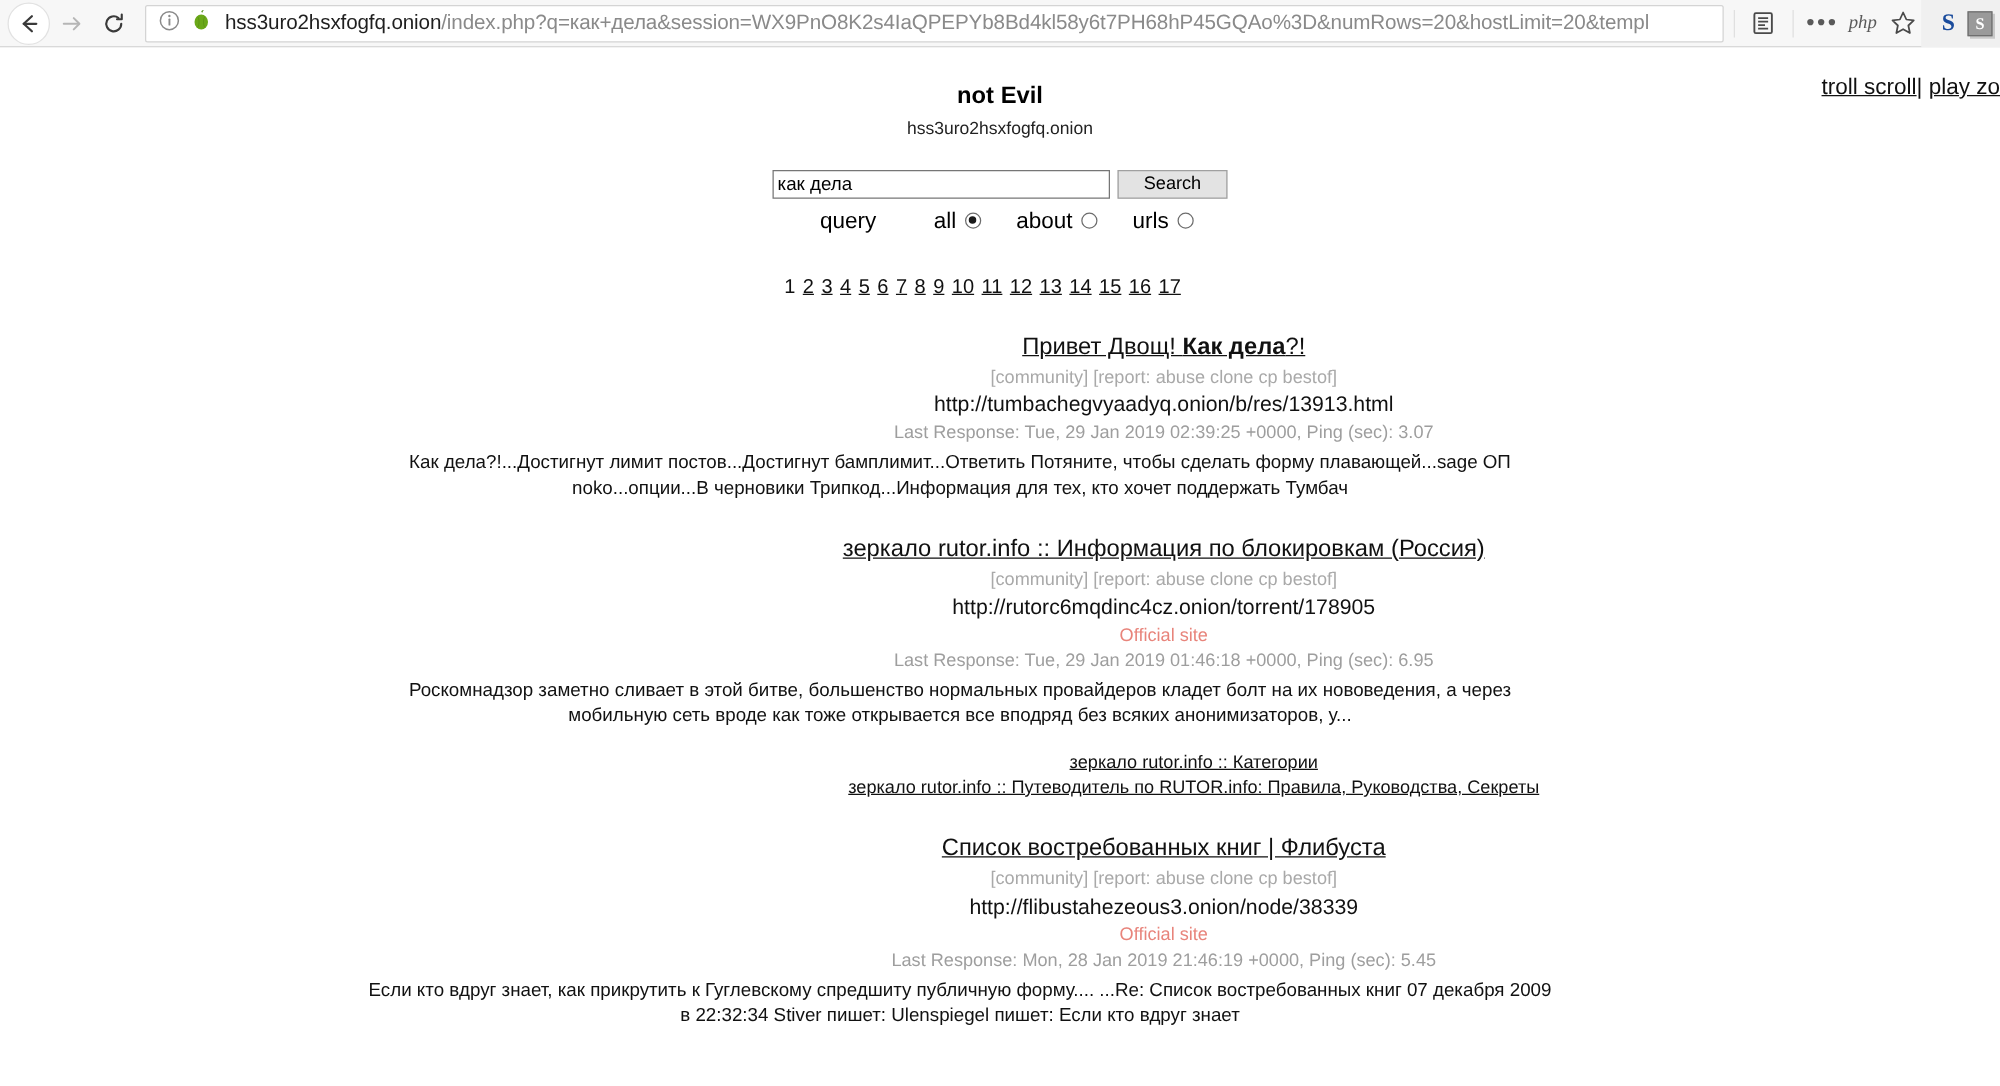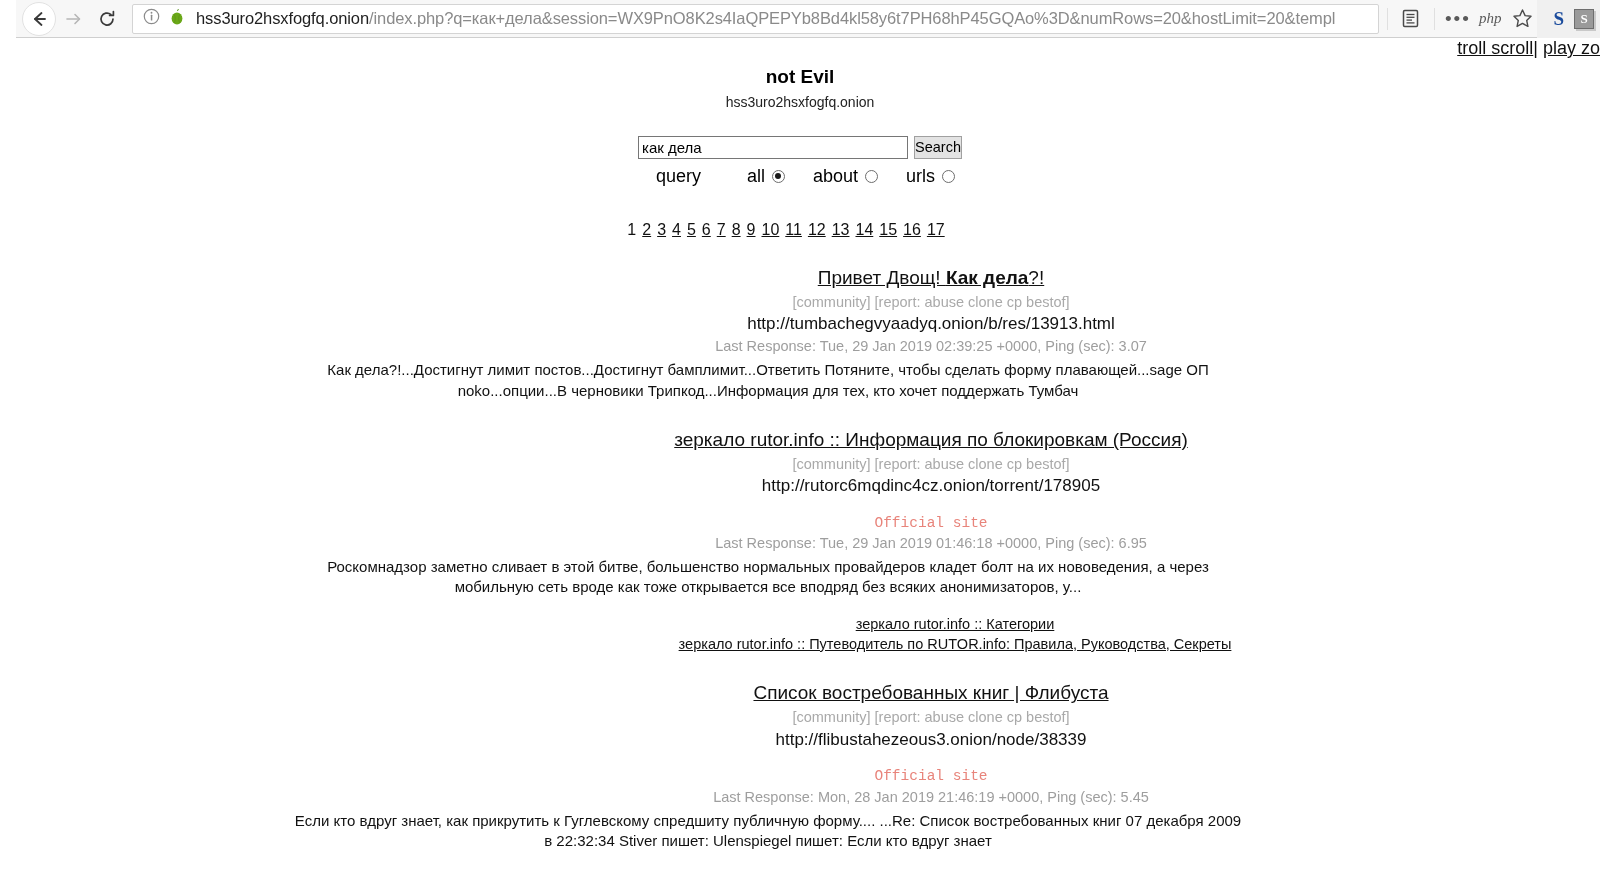--- a/index.html
+++ b/index.html
@@ -14,21 +14,20 @@
 
   
   #browser-chrome {
     position: relative;
     height: 38px;
     background: #f7f7f7;
     border-bottom: 1px solid #cfcfcf;
     display: flex;
     align-items: center;
     padding: 12px 6px;
-    margin-left: 16px;
   }
   .nav-btn {
     width: 34px; height: 34px;
     display: flex; align-items: center; justify-content: center;
     border-radius: 50%;
     flex: 0 0 auto;
   }
   .nav-btn.hovered { background: #ffffff; border: 1px solid #e2e2e2; }
   .nav-btn svg { display: block; }
 
@@ -101,21 +100,21 @@
   
   #page {
     position: relative;
     height: 831px;
     overflow: hidden;
     background: #ffffff;
   }
 
   #top-links {
     position: absolute;
-    top: 0; right: 0;
+    top: 21px; right: 0;
     font-size: 18px;
     color: #111;
     white-space: nowrap;
   }
   #top-links a { color: #111; text-decoration: underline; }
 
   #site-header { text-align: center; padding-top: 28px; }
   #site-title {
     font-size: 19px;
     font-weight: bold;
@@ -140,21 +139,21 @@
     font-family: "Liberation Sans", sans-serif;
     padding: 1px 3px;
     border: 1px solid #767676;
     background: #fff;
     color: #000;
     outline: none;
   }
   #search-button {
     margin-left: 6px;
     height: 23px;
-    padding: 0 0;
+    padding: 0 20px;
     font-size: 14.5px;
     font-family: "Liberation Sans", sans-serif;
     background: #e3e3e3;
     border: 1px solid #a0a0a0;
     color: #000;
     cursor: pointer;
   }
   #radio-row {
     margin-top: 7px;
     font-size: 18px;
@@ -222,23 +221,22 @@
   }
   .result-url {
     font-size: 17px;
     color: #111;
     margin-top: 2px;
     line-height: 1.3;
   }
   .result-official {
     font-size: 14.5px;
     color: #e8847b;
-    margin-top: 16px;
+    margin-top: 2px;
     line-height: 1.3;
-    font-family: Liberation Mono, monospace;
   }
   .result-meta {
     font-size: 14.5px;
     color: #9e9e9e;
     margin-top: 2px;
     line-height: 1.3;
   }
   .result-snippet {
     font-size: 15px;
     color: #111;

